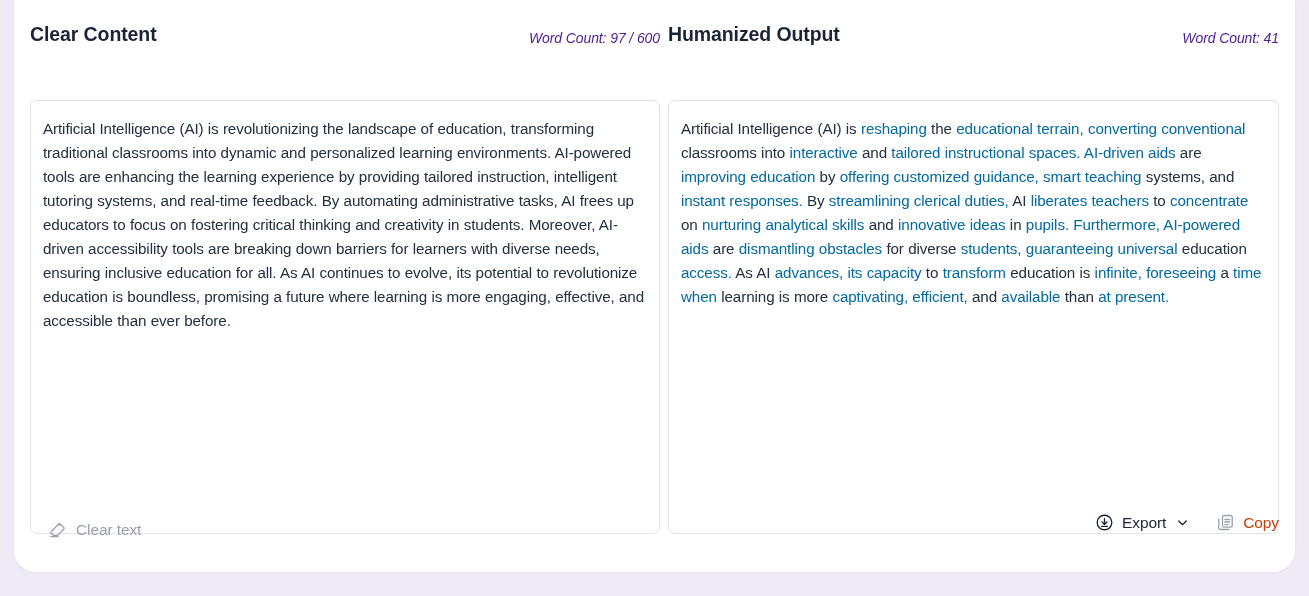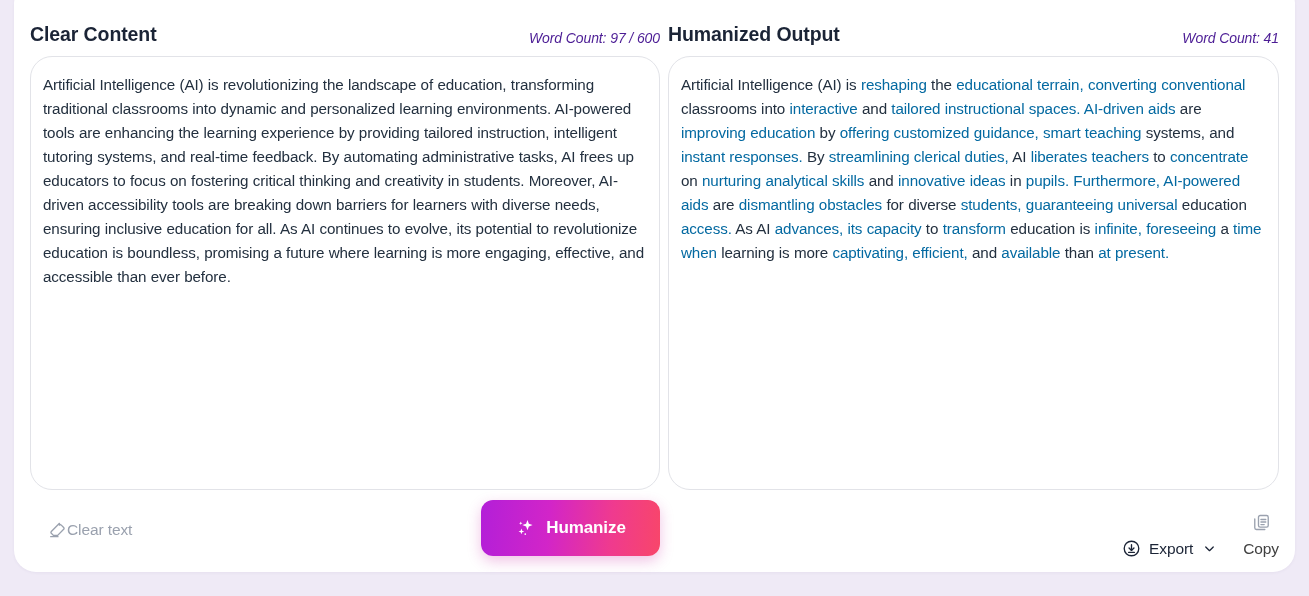--- a/index.html
+++ b/index.html
@@ -50,24 +50,25 @@
     margin-left: auto;
     font-size: 14px;
     color: #4c1d95;
     letter-spacing: -0.1px;
     font-style: italic;
   }
 
   .editor-box {
     height: 434px;
     border: 1px solid #e2e3e8;
-    border-radius: 22px;
+    border-radius: 7px;
     background: #fff;
     padding: 16px 14px 14px 12px;
     overflow: hidden;
+    margin-top: 44px;
   }
   .editor-text {
     font-size: 15.2px;
     line-height: 24px;
     color: #23303f;
     letter-spacing: -0.1px;
     white-space: pre-wrap;
     word-spacing: 0.2px;
   }
   .editor-text .hl { color: #0369a1; }
@@ -77,20 +78,21 @@
     left: 0; right: 0;
     top: 518px;
     height: 72px;
   }
 
   .clear-text-btn {
     position: absolute;
     left: 34px; top: 20px;
     display: flex;
     align-items: center;
+    gap: 9px;
     cursor: pointer;
     color: #9aa1ae;
     font-size: 15.5px;
     letter-spacing: -0.1px;
     text-align: center;
   }
   .clear-text-btn svg { display: block; }
 
   .humanize-btn {
     position: absolute;
@@ -122,21 +124,21 @@
   }
   .action-btn {
     display: flex;
     align-items: center;
     gap: 8px;
     cursor: pointer;
     font-size: 15.5px;
     letter-spacing: -0.1px;
   }
   .action-export { color: #1b2436; }
-  .action-copy   { color: #404040; flex-direction: column; }
+  .action-copy   { color: #c2410c; }
   .action-btn svg { display: block; }
   .chev { margin-left: 1px; }
 </style>
 </head>
 <body>
 
 <div class="app-card">
 
   <div class="panels">
 
@@ -167,31 +169,20 @@
     <div class="clear-text-btn">
       <span>
         <svg width="19" height="19" viewBox="0 0 24 24" fill="none" stroke="#9aa1ae" stroke-width="1.7" stroke-linecap="round" stroke-linejoin="round">
           <path d="M14.5 4.2 4.2 14.5a1.6 1.6 0 0 0 0 2.3l2.6 2.6h5.4l7.6-7.6a1.6 1.6 0 0 0 0-2.3l-3-3a1.6 1.6 0 0 0-2.3 0z"></path>
           <line x1="3.4" y1="21" x2="12.6" y2="21"></line>
         </svg>
       </span>
       <span>Clear text</span>
     </div>
 
-    <button class="humanize-btn">
-      <span>
-        <svg width="22" height="22" viewBox="0 0 24 24" fill="#ffffff">
-          <path d="M13.6 3.2l1.5 4.1 4.1 1.5-4.1 1.5-1.5 4.1-1.5-4.1-4.1-1.5 4.1-1.5z"></path>
-          <path d="M7.0 12.6l0.85 2.3 2.3 0.85-2.3 0.85-0.85 2.3-0.85-2.3-2.3-0.85 2.3-0.85z"></path>
-          <path d="M6.3 5.0l0.5 1.4 1.4 0.5-1.4 0.5-0.5 1.4-0.5-1.4-1.4-0.5 1.4-0.5z"></path>
-          <circle cx="11.2" cy="18.6" r="0.95"></circle>
-        </svg>
-      </span>
-      <span>Humanize</span>
-    </button>
 
     <div class="out-actions">
 
       <div class="action-btn action-export">
         <span>
           <svg width="19" height="19" viewBox="0 0 24 24" fill="none" stroke="#1b2436" stroke-width="1.7" stroke-linecap="round" stroke-linejoin="round">
             <circle cx="12" cy="12" r="9.2"></circle>
             <line x1="12" y1="7.2" x2="12" y2="14.2"></line>
             <polyline points="8.9,11.3 12,14.4 15.1,11.3"></polyline>
             <line x1="8.4" y1="16.9" x2="15.6" y2="16.9"></line>

